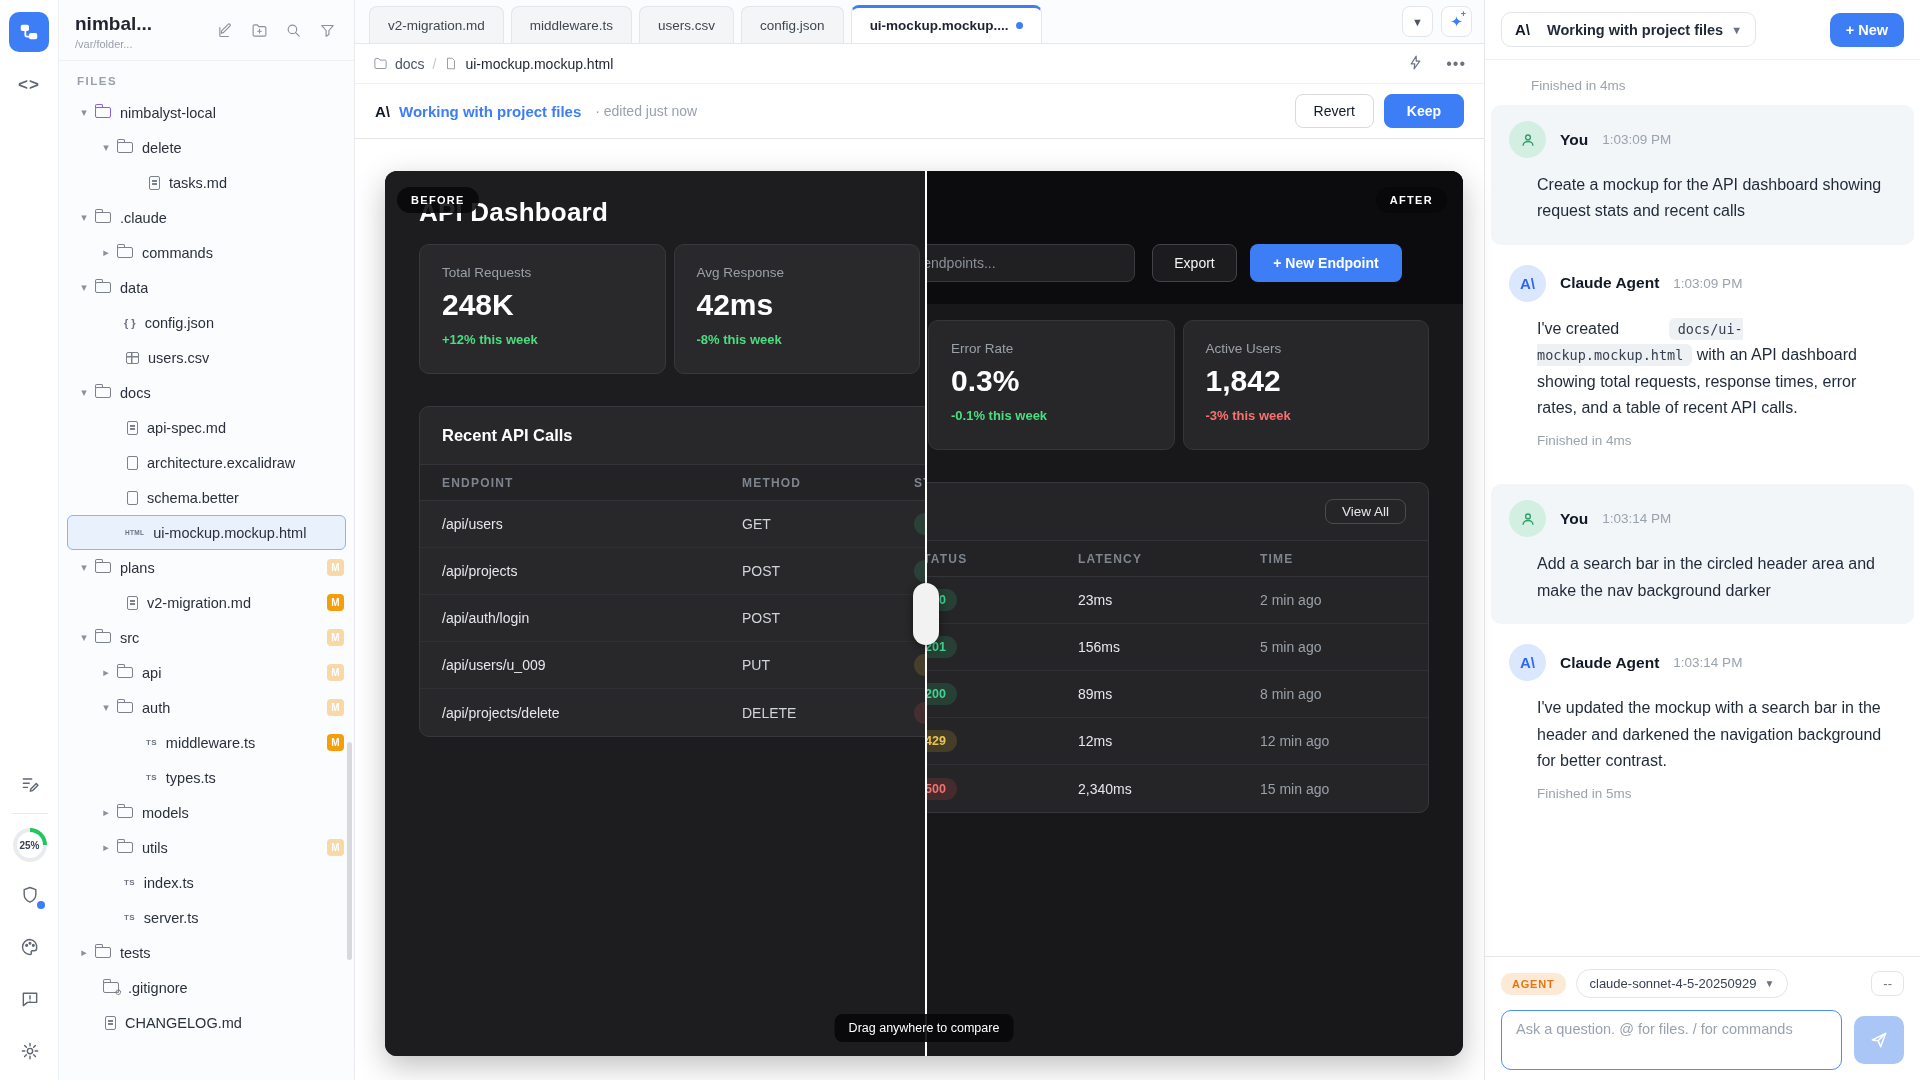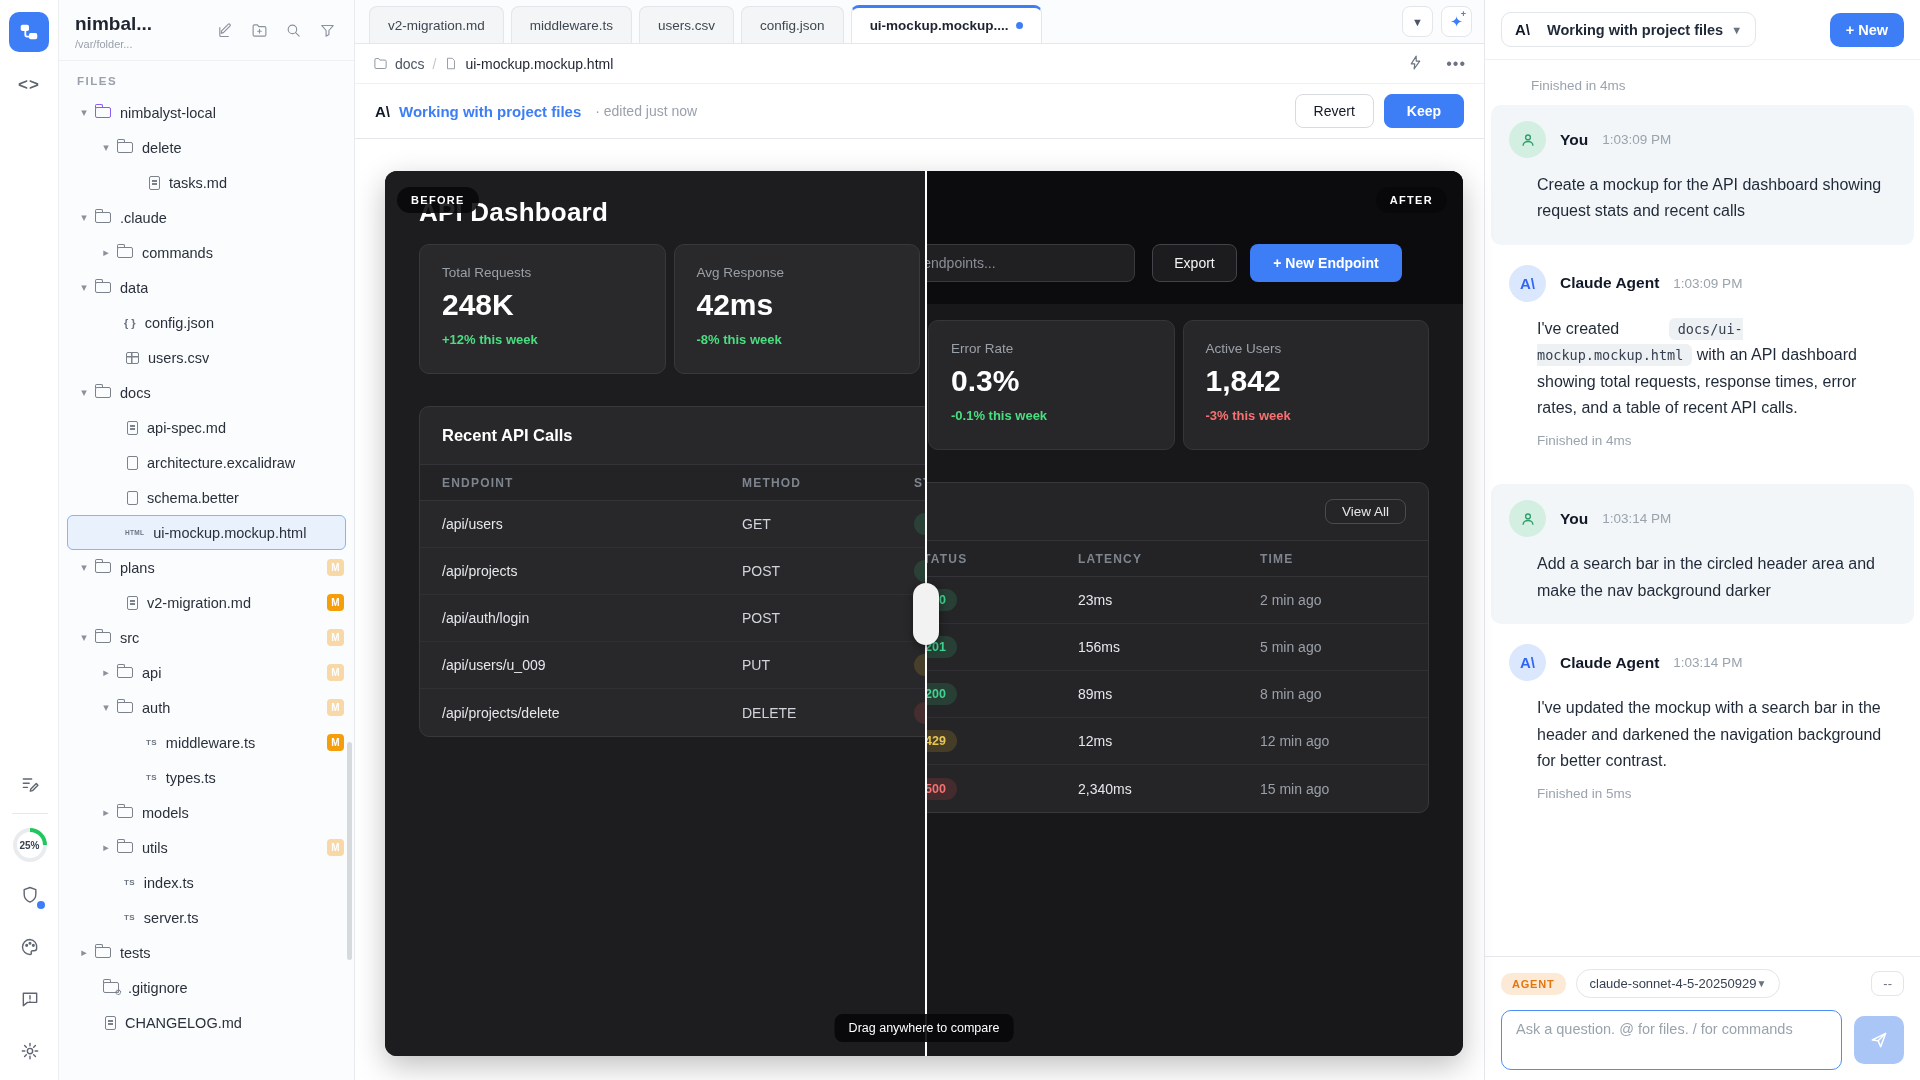--- a/index.html
+++ b/index.html
@@ -132,21 +132,21 @@
   .avatar.u { background:#d3efe2; }
   .avatar.u svg { stroke:#2f9e6b; fill:none; stroke-width:1.8; stroke-linecap:round; }
   .avatar.a { background:#dbe7fd; color:#2f66f4; font-weight:800; font-size:15px; }
   .mname { font-size:15.5px; font-weight:700; color:#111827; }
   .mtime { font-size:13.5px; color:#9aa3ad; }
   .mbody { margin:14px 0 0 28px; font-size:16px; color:#1f2937; line-height:1.65; }
   .codechip { font-family:"DejaVu Sans Mono", monospace; font-size:13.5px; background:#eef1f4; border-radius:6px; padding:3px 9px; color:#374151;margin-left:45px; }
   .composer { border-top:1px solid #e5e7eb; padding:12px 16px 10px; }
   .comp-row1 { display:flex; align-items:center; gap:10px; }
   .agent-badge { background:#fcead6; color:#e2760f; font-size:11px; font-weight:700; letter-spacing:.8px; border-radius:10px; padding:5px 11px; }
-  .model-pill { border:1px solid #e2e5e9; border-radius:16px; padding:6px 13px; font-size:13px; color:#374151; display:flex; align-items:center; cursor:pointer; }
+  .model-pill { border:1px solid #e2e5e9; border-radius:16px; padding:6px 13px; font-size:13px; color:#374151; display:flex; align-items:center; gap:8px; cursor:pointer; }
   .model-pill .chevd { color:#6b7280; font-size:10px; }
   .dash-btn { margin-left:auto; border:1px solid #e2e5e9; border-radius:8px; padding:4px 11px; font-size:13px; color:#6b7280; cursor:pointer; }
   .comp-row2 { display:flex; gap:12px; margin-top:12px; align-items:stretch; }
   .comp-input { flex:1; border:1.5px solid #4d8df6; border-radius:10px; padding:10px 14px; font-size:14.5px; font-family:"Liberation Sans", sans-serif; color:#374151; resize:none; height:60px; outline:none; }
   .comp-input::placeholder { color:#9aa3ad; }
   .sendbtn { width:50px; height:48px; align-self:center; background:#a9c6f7; border-radius:10px; display:flex; align-items:center; justify-content:center; cursor:pointer; }
   .sendbtn svg { stroke:#fff; fill:none; stroke-width:1.8; stroke-linejoin:round; }
 </style>
 </head>
 <body>

